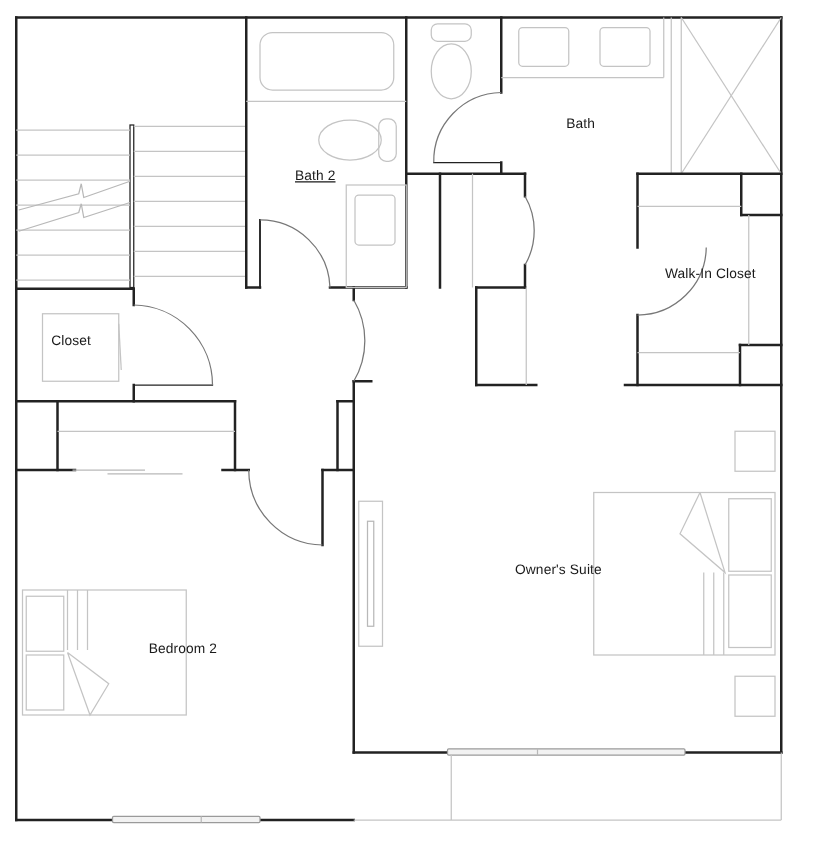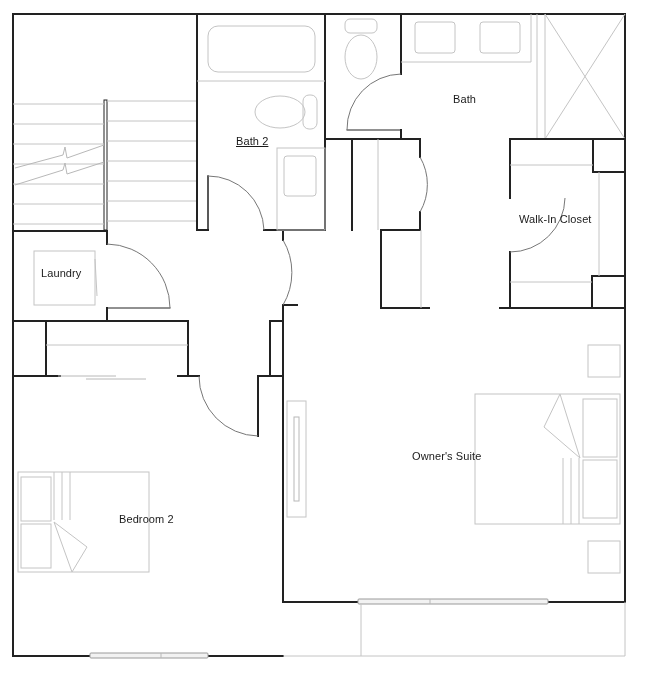--- a/index.html
+++ b/index.html
@@ -169,16 +169,16 @@
     <rect class="win" x="358" y="599" width="190" height="5" rx="1"></rect>
     <line class="fixd" x1="430" y1="599" x2="430" y2="604"></line>
     <line class="fix" x1="361" y1="604" x2="361" y2="656"></line>
     <line class="fix" x1="625" y1="602" x2="625" y2="656"></line>
     <line class="fix" x1="283" y1="656" x2="625" y2="656"></line>
   </g>
 </svg>
 
 <div class="label" style="left:236px; top:135px;text-decoration:underline;">Bath 2</div>
 <div class="label" style="left:453px; top:93px;">Bath</div>
-<div class="label" style="left:519px; top:213px;">Walk-In Closet</div>
-<div class="label" style="left:41px; top:267px;">Laundry</div>
+<div class="label" style="left:532px; top:213px;">Walk-In Closet</div>
+<div class="label" style="left:41px; top:267px;">Closet</div>
 <div class="label" style="left:412px; top:450px;">Owner's Suite</div>
 <div class="label" style="left:119px; top:513px;text-align:right;">Bedroom 2</div>
 
 </body></html>

